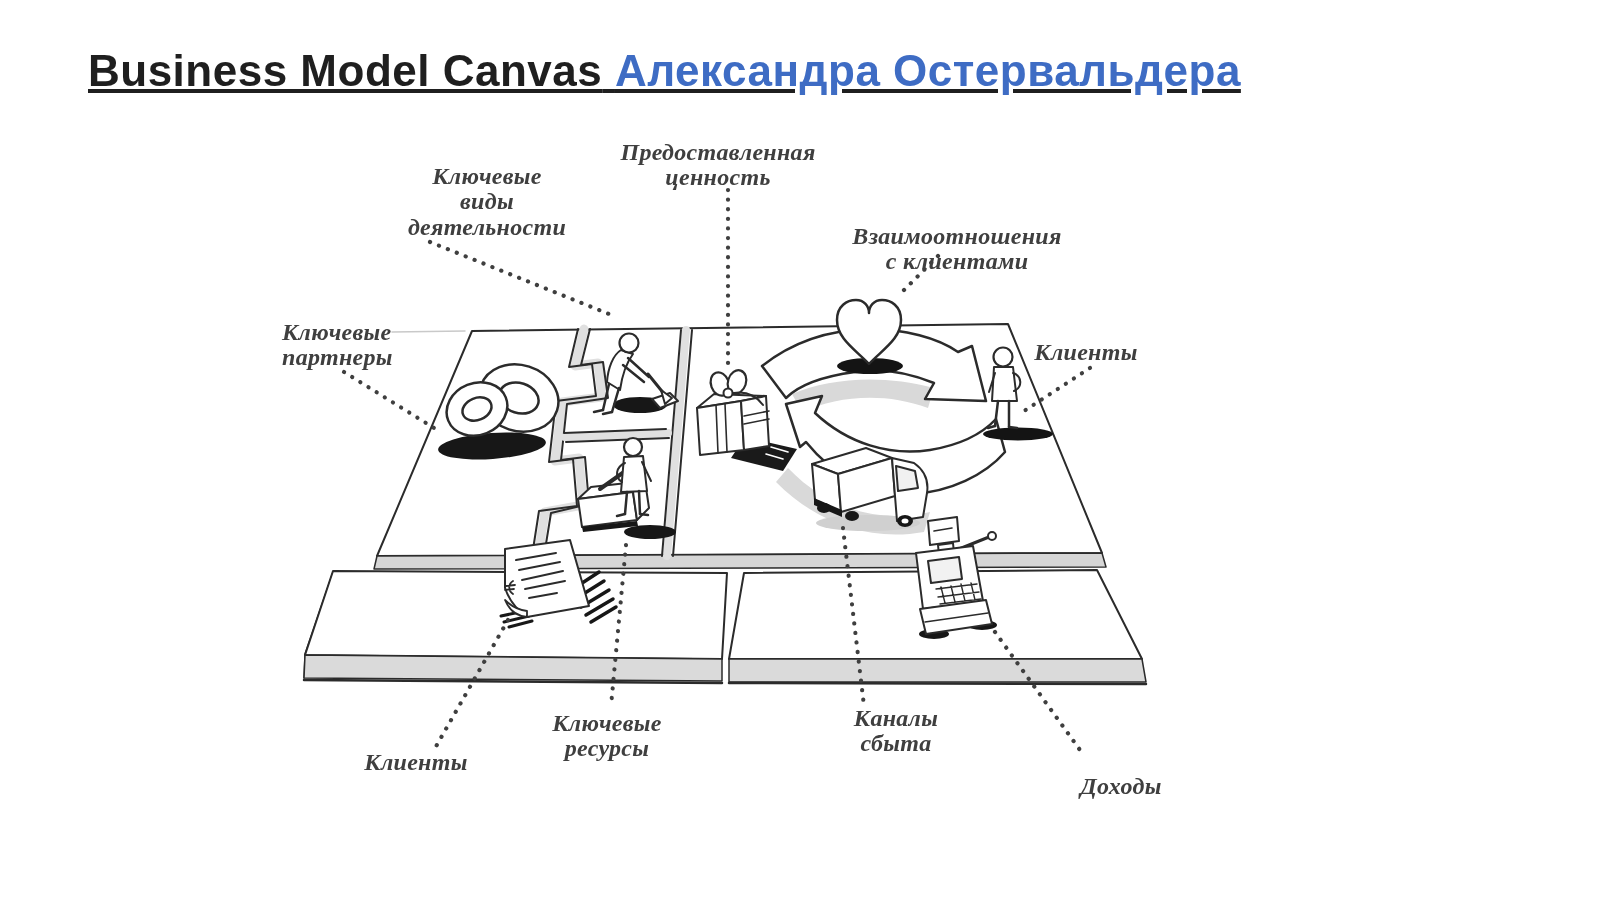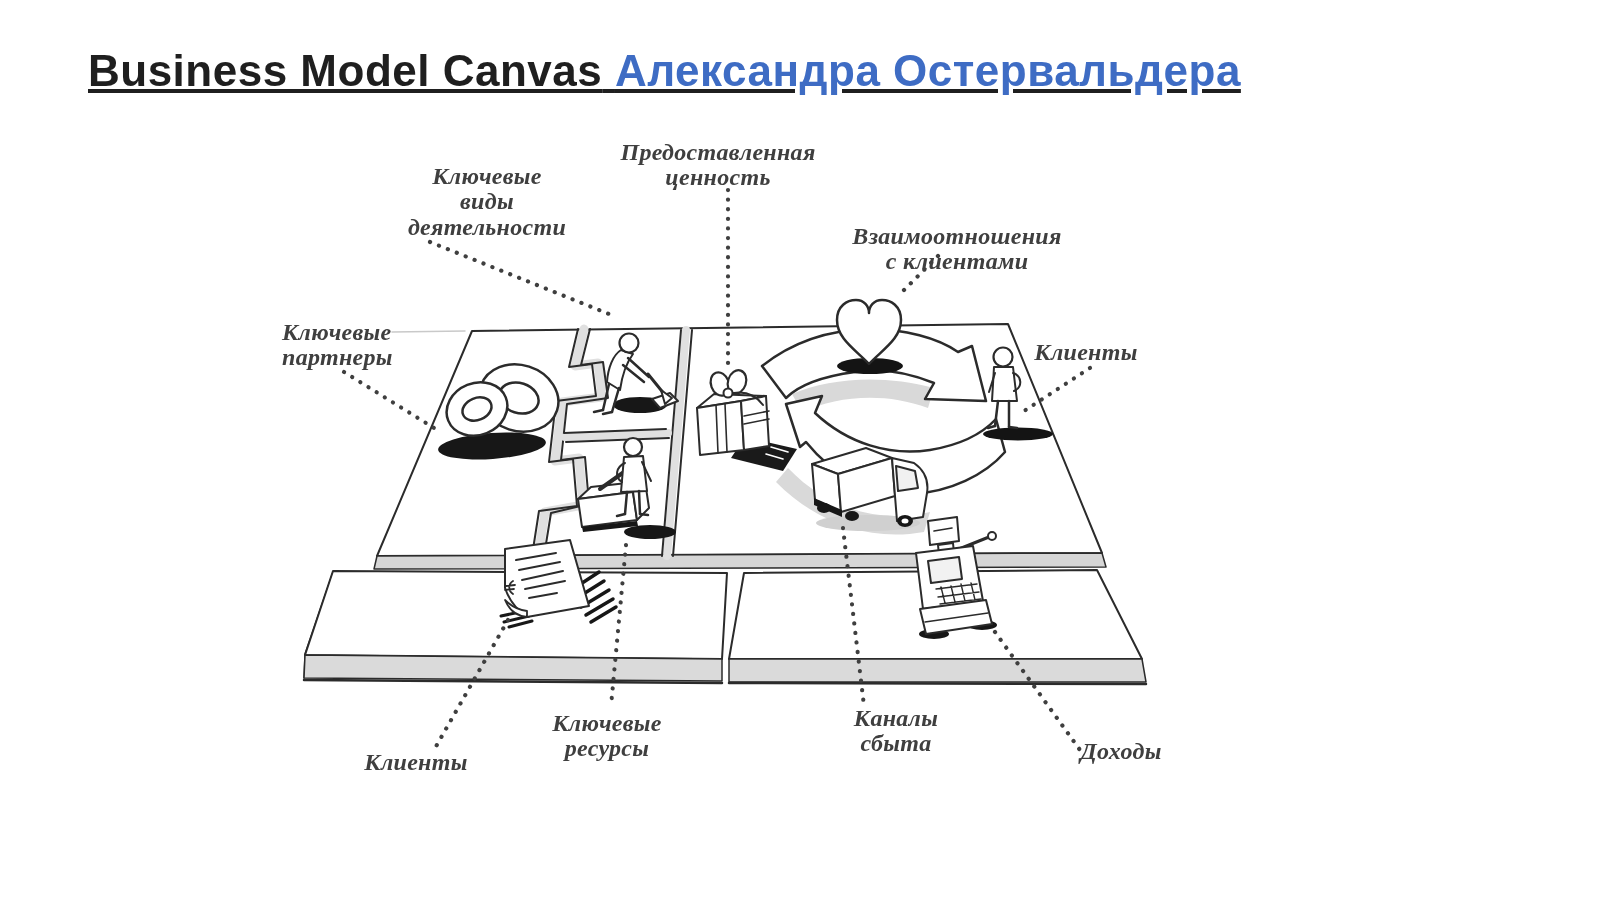--- a/index.html
+++ b/index.html
@@ -197,13 +197,13 @@
 <div class="lbl" style="left:718px;top:140px;">Предоставленная
 ценность</div>
 <div class="lbl" style="left:957px;top:224px;">Взаимоотношения
 с клиентами</div>
 <div class="lbl" style="left:1086px;top:340px;">Клиенты</div>
 <div class="lbl" style="left:607px;top:711px;">Ключевые
 ресурсы</div>
 <div class="lbl" style="left:416px;top:750px;">Клиенты</div>
 <div class="lbl" style="left:896px;top:706px;">Каналы
 сбыта</div>
-<div class="lbl" style="left:1121px;top:739px;">Доходы</div>
+<div class="lbl" style="left:1121px;top:774px;">Доходы</div>
 
 </body></html>

